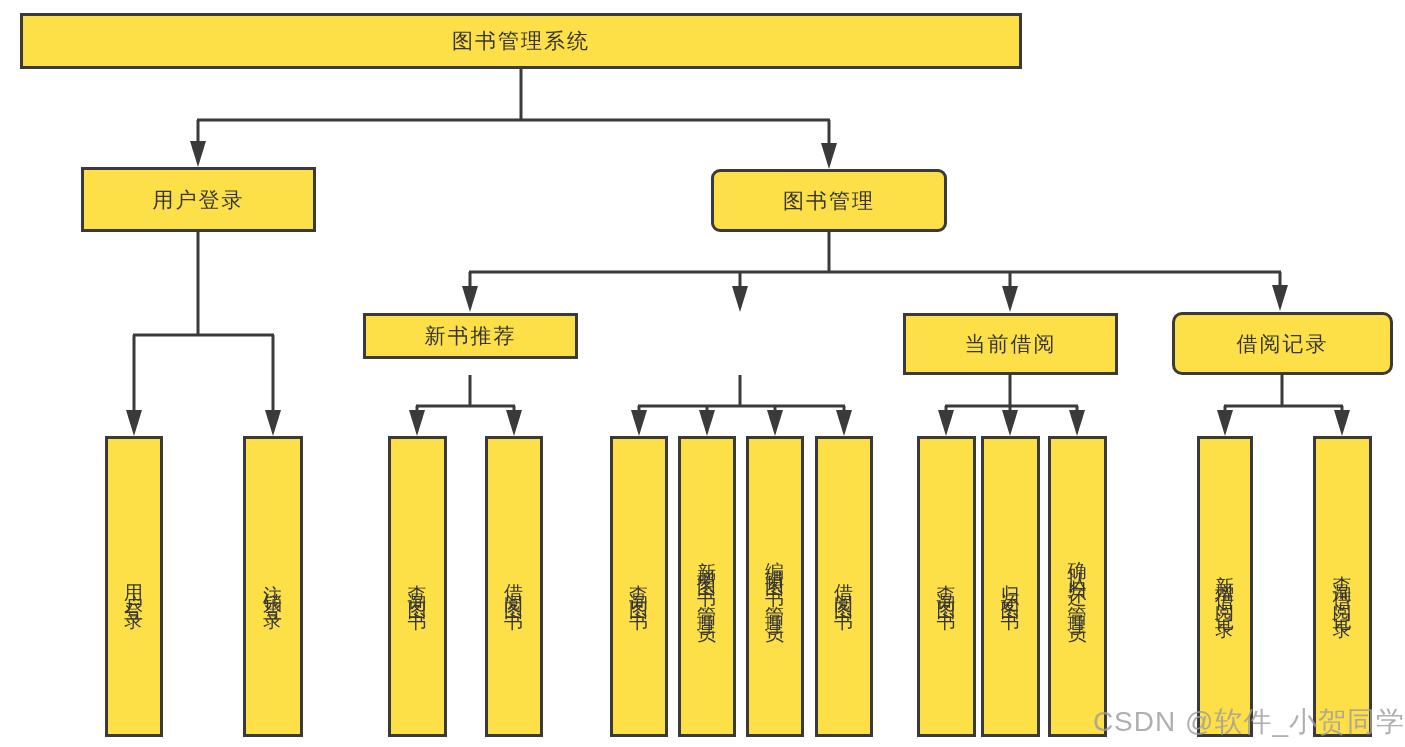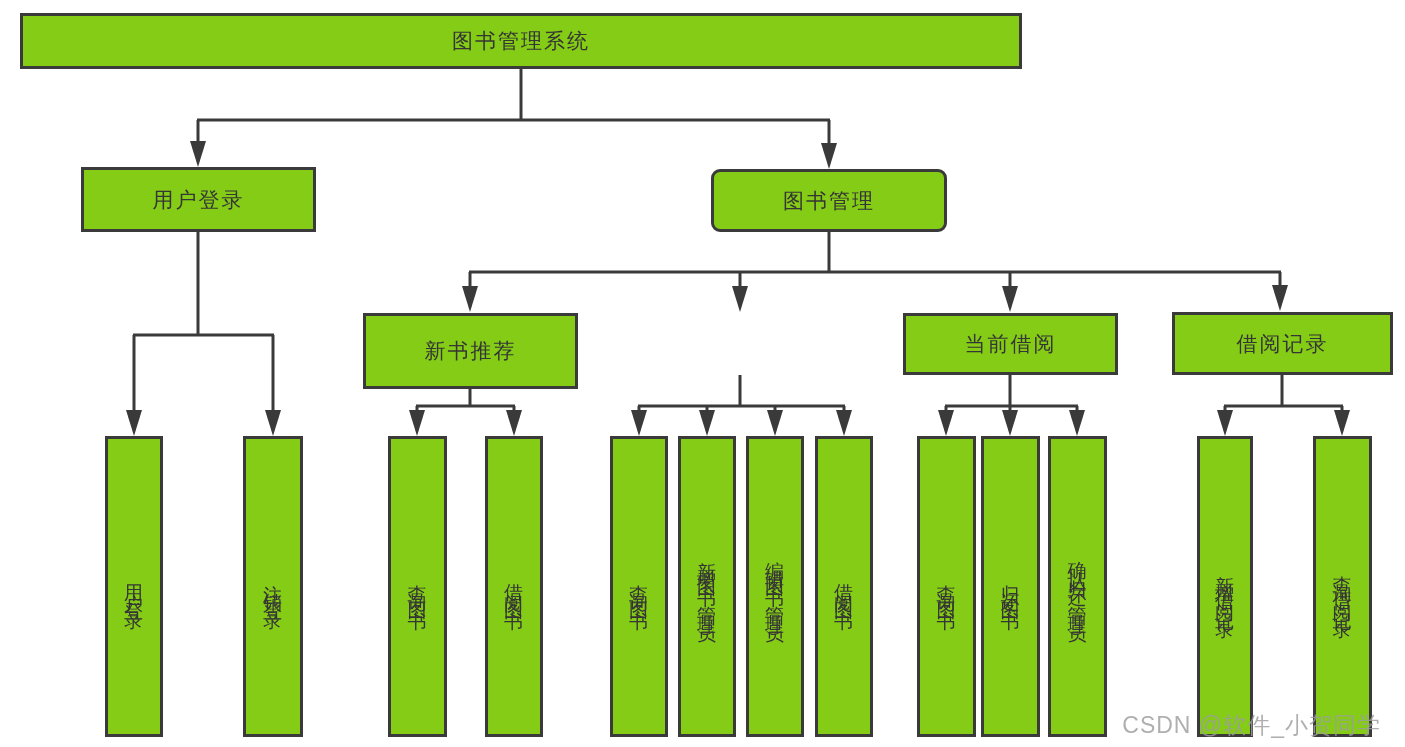--- a/index.html
+++ b/index.html
@@ -13,21 +13,21 @@
   }
   .connectors {
     position: absolute;
     left: 0; top: 0;
     width: 1405px; height: 747px;
     pointer-events: none;
   }
   .node {
     position: absolute;
     box-sizing: border-box;
-    background: #84cc16;
+    background: #fde047;
     border: 3px solid #3a3a3a;
     display: flex;
     align-items: center;
     justify-content: center;
     color: #353535;
   }
   .hbox {
     font-size: 21px;
     letter-spacing: 2px;
     white-space: nowrap;
@@ -35,23 +35,23 @@
   .vbox span {
     writing-mode: vertical-rl;
     text-orientation: mixed;
     font-size: 19px;
     letter-spacing: 9px;
     line-height: 1;
     white-space: nowrap;
   }
   .watermark {
     position: absolute;
-    right: 24px;
+    right: 0;
     bottom: 6px;
-    font-size: 23px;
+    font-size: 28px;
     color: rgba(158, 158, 158, 0.82);
     letter-spacing: 1px;
     white-space: nowrap;
     margin-top: 13px;
   }
 </style>
 </head>
 <body>
 
 <div class="stage">
@@ -115,27 +115,27 @@
     <span>图书管理系统</span>
   </div>
 
   <div class="node hbox" style="left:81px; top:167px; width:235px; height:65px;">
     <span>用户登录</span>
   </div>
   <div class="node hbox" style="left:711px; top:169px; width:236px; height:63px;border-radius:9px;">
     <span>图书管理</span>
   </div>
 
-  <div class="node hbox" style="left:363px; top:313px; width:215px; height:76px;">
+  <div class="node hbox" style="left:363px; top:313px; width:215px; height:46px;">
     <span>新书推荐</span>
   </div>
   <div class="node hbox" style="left:903px; top:313px; width:215px; height:62px;align-items:center;">
     <span>当前借阅</span>
   </div>
-  <div class="node hbox" style="left:1172px; top:312px; width:221px; height:63px;">
+  <div class="node hbox" style="left:1172px; top:312px; width:221px; height:63px;border-radius:10px;">
     <span>借阅记录</span>
   </div>
 
   <div class="node vbox" style="left:105px; top:436px; width:58px; height:301px;">
     <span>用户登录</span>
   </div>
   <div class="node vbox" style="left:243px; top:436px; width:60px; height:301px;">
     <span>注销登录</span>
   </div>
 

